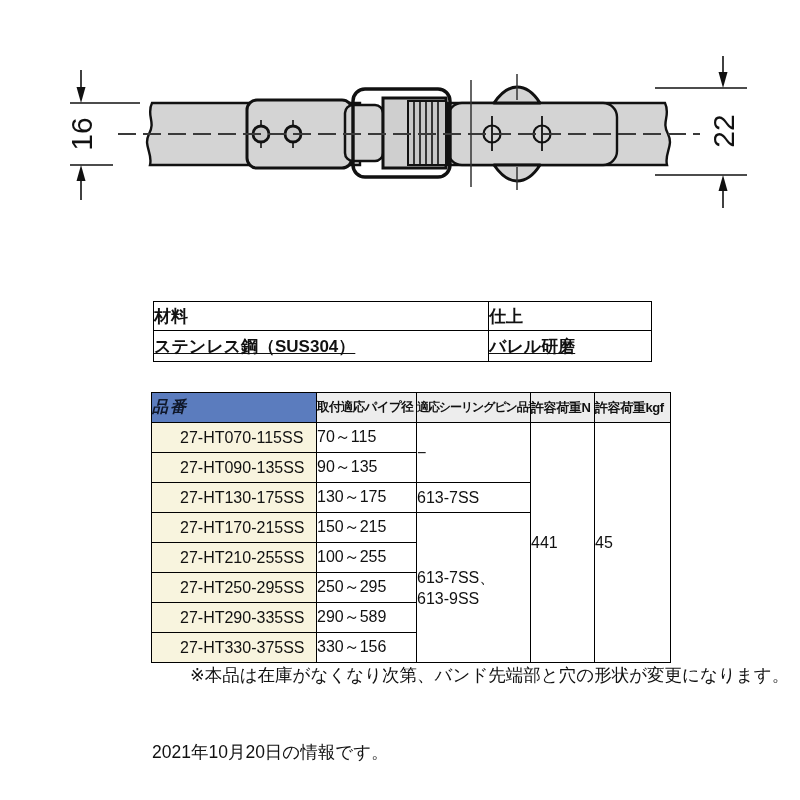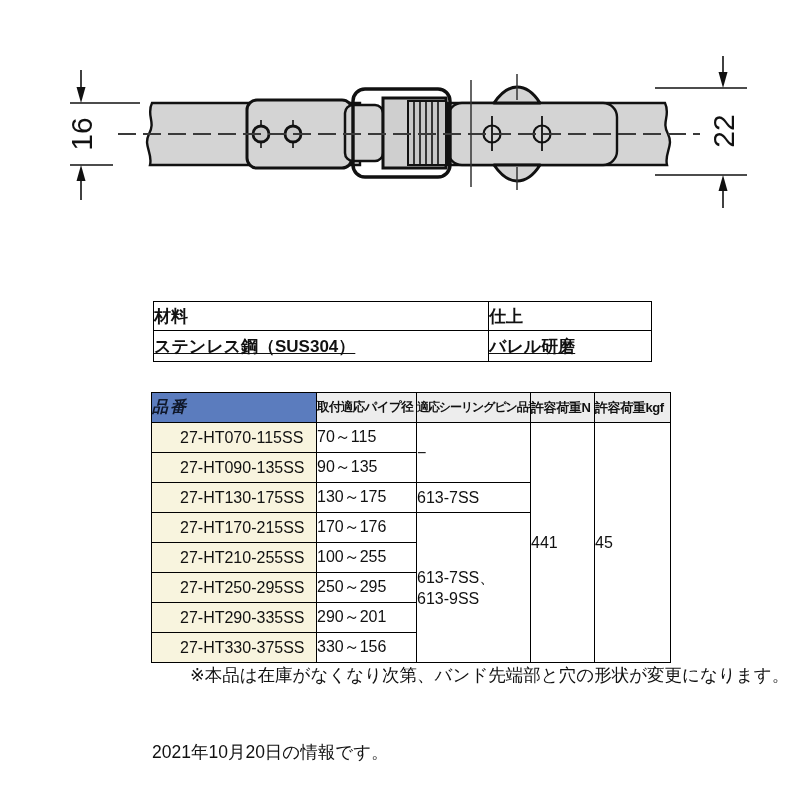--- a/index.html
+++ b/index.html
@@ -154,37 +154,37 @@
       <td class="td-part">27-HT090-135SS</td>
       <td class="td-pipe">90～135</td>
     </tr>
     <tr>
       <td class="td-part">27-HT130-175SS</td>
       <td class="td-pipe">130～175</td>
       <td class="td-pin">613-7SS</td>
     </tr>
     <tr>
       <td class="td-part">27-HT170-215SS</td>
-      <td class="td-pipe">170～176</td>
+      <td class="td-pipe">150～215</td>
       <td class="td-pin" rowspan="5">
         <div>613-7SS、</div>
         <div>613-9SS</div>
       </td>
     </tr>
     <tr>
       <td class="td-part">27-HT210-255SS</td>
       <td class="td-pipe">100～255</td>
     </tr>
     <tr>
       <td class="td-part">27-HT250-295SS</td>
       <td class="td-pipe">250～295</td>
     </tr>
     <tr>
       <td class="td-part">27-HT290-335SS</td>
-      <td class="td-pipe">290～201</td>
+      <td class="td-pipe">290～589</td>
     </tr>
     <tr>
       <td class="td-part">27-HT330-375SS</td>
       <td class="td-pipe">330～156</td>
     </tr>
   </tbody>
     </table>
 
   <div class="note">※本品は在庫がなくなり次第、バンド先端部と穴の形状が変更になります。</div>
   <div class="footer-info">2021年10月20日の情報です。</div>

